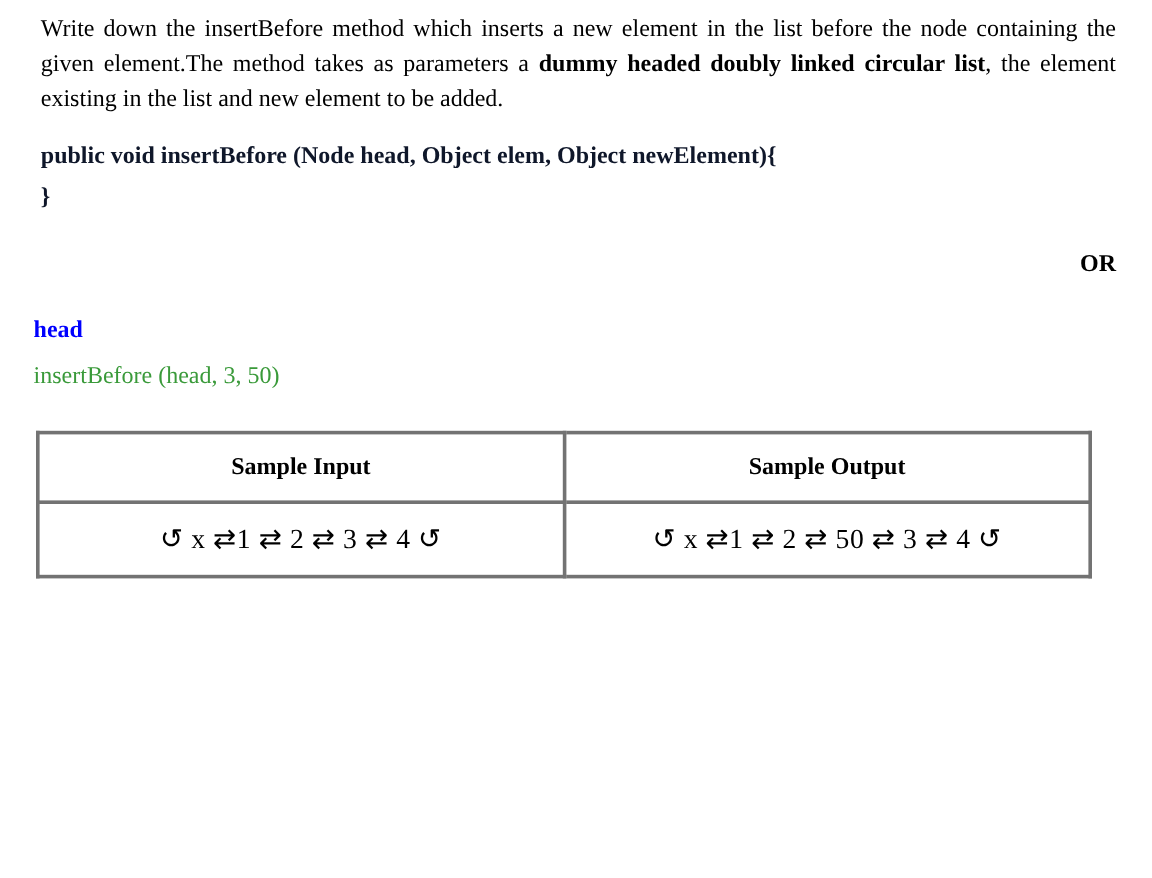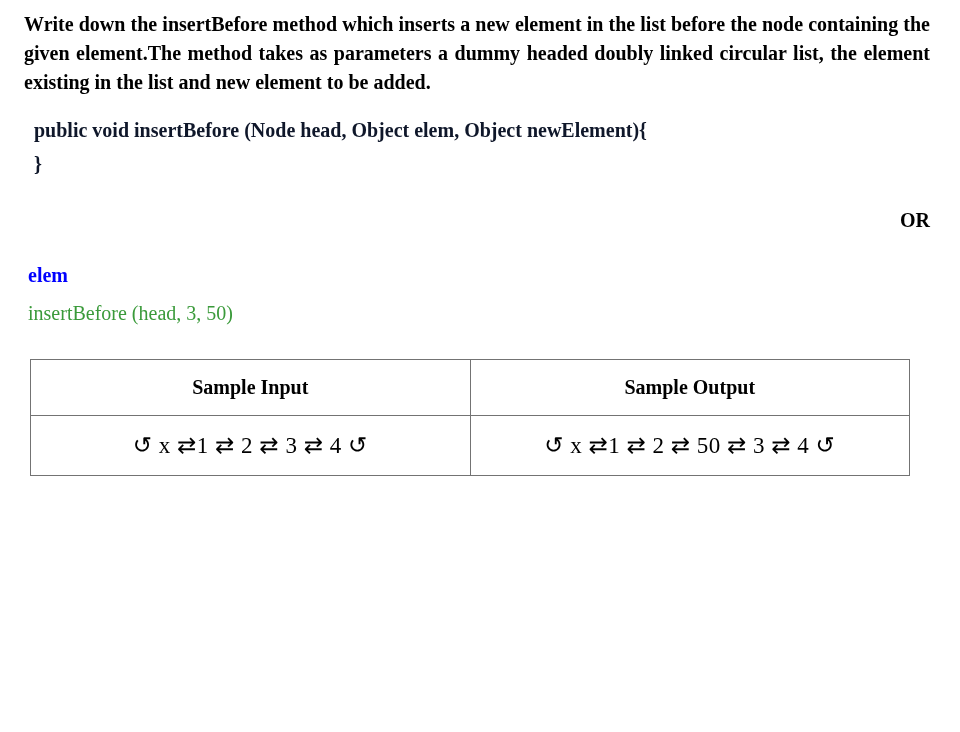--- a/index.html
+++ b/index.html
@@ -10,24 +10,23 @@
   body {
     width: 960px;
     height: 732px;
     font-family: "Times New Roman", Times, serif;
     font-size: 20px;
     color: #000000;
     box-sizing: border-box;
     padding: 10px 30px 10px 24px;
   }
   .problem-statement {
-    margin: 0 0 16px 0;
+    margin: 0 0 16px 10px;
     line-height: 1.45;
     text-align: justify;
-    font-weight: bold;
   }
   .code-block-java {
     color: #0f172a;
     font-weight: bold;
     line-height: 1.7;
     margin-bottom: 28px;
   }
   .java-sig { margin-left: 10px; }
   .java-todo { margin-left: 40px; margin-top: 14px; margin-bottom: 22px; }
   .java-close { margin-left: 10px; }
@@ -47,21 +46,21 @@
     color: #3a9a3a;
     margin-left: 4px;
     margin-bottom: 34px;
   }
   table.sample {
     border-collapse: collapse;
     width: 880px;
     margin-left: 6px;
   }
   table.sample th, table.sample td {
-    border: 1px solid #737373;
+    border: 3px solid #737373;
     padding: 16px 4px;
     text-align: center;
     width: 50%;
     vertical-align: middle;
   }
   table.sample th {
     font-weight: bold;
     font-size: 20px;
   }
   table.sample td {
@@ -75,21 +74,21 @@
 <p class="problem-statement" id="problem-statement">Write down the insertBefore method which inserts a new element in the list before the node containing the given element.The method takes as parameters a <b>dummy headed doubly linked circular list</b>, the element existing in the list and new element to be added.</p>
 
 <div class="code-block-java">
   <div class="java-sig">public void insertBefore (Node head, Object elem, Object newElement){</div>
   <div class="java-close">}</div>
 </div>
 
 <div class="or-label">OR</div>
 
 <div class="code-block-py">
-  <div>elem</div>
+  <div>head</div>
 </div>
 
 <div class="call-line">insertBefore (head, 3, 50)</div>
 
 <table class="sample">
   <thead>
     <tr>
       <th>Sample Input</th>
       <th>Sample Output</th>
     </tr>

